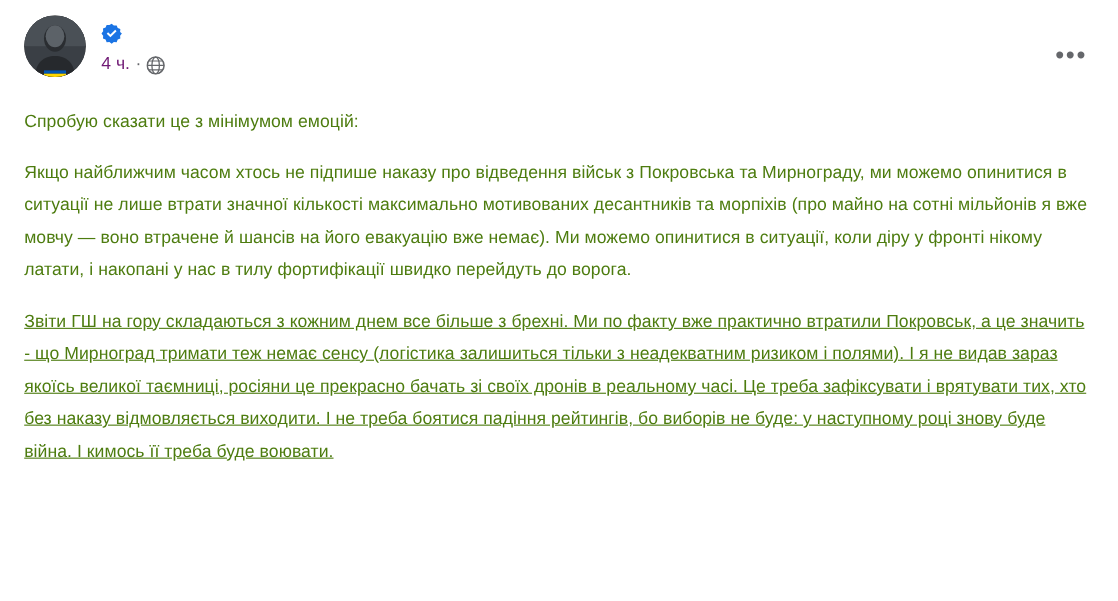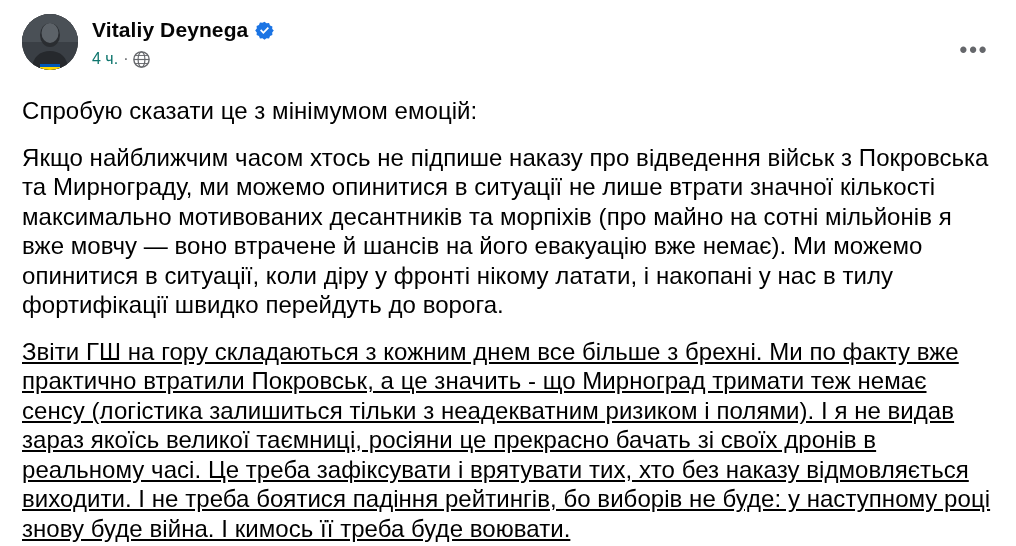--- a/index.html
+++ b/index.html
@@ -68,21 +68,21 @@
   }
   .meta-row {
     display: flex;
     align-items: center;
     gap: 5px;
     margin-top: 4px;
     height: 22px;
   }
   .meta-time {
     font-size: 16px;
-    color: #0f766e;
+    color: #701a75;
     line-height: 20px;
   }
   .meta-dot {
     font-size: 16px;
     color: #65676b;
     line-height: 20px;
   }
   .globe-icon {
     display: inline-block;
     width: 17px;
@@ -105,23 +105,23 @@
   }
   .more-btn .dots {
     color: #65676b;
     font-size: 22px;
     letter-spacing: 2px;
     line-height: 14px;
     font-weight: bold;
   }
   .post-body {
     margin-top: 10px;
-    font-size: 24px;
+    font-size: 16px;
     line-height: 29.5px;
-    color: #000000;
+    color: #4d7c0f;
     letter-spacing: 0.05px;
   }
   .post-body p {
     margin: 0 0 17px 0;
   }
   .post-body p:last-child {
     margin-bottom: 0;
     text-decoration: underline;
   }
 </style>
@@ -139,21 +139,20 @@
         <ellipse cx="28" cy="21" rx="10" ry="12" fill="#2a2d31"></ellipse>
         <ellipse cx="28" cy="19" rx="8.5" ry="10" fill="#5c6268"></ellipse>
         <path d="M10 56 C10 43 18 37 28 37 C38 37 46 43 46 56 Z" fill="#26292d"></path>
         <rect x="18" y="50" width="20" height="3" fill="#0057b7"></rect>
         <rect x="18" y="53" width="20" height="3" fill="#ffd700"></rect>
       </svg>
     </div>
 
     <div class="header-text">
       <div class="name-row">
-        <span class="author-name">Vitaliy Deynega</span>
         <span class="verified">
           <svg width="19" height="19" viewBox="0 0 20 20">
             <path d="M10 0.7l2.1 1.7 2.7-0.2 1 2.5 2.5 1-0.2 2.7L19.8 10l-1.7 2.1 0.2 2.7-2.5 1-1 2.5-2.7-0.2L10 19.8l-2.1-1.7-2.7 0.2-1-2.5-2.5-1 0.2-2.7L0.2 10l1.7-2.1L1.7 5.2l2.5-1 1-2.5 2.7 0.2z" fill="#1b74e4"></path>
             <path d="M5.3 10.1l1.3-1.3 2.2 2.2 4.6-4.6 1.3 1.3-5.9 5.9z" fill="#ffffff"></path>
           </svg>
         </span>
       </div>
       <div class="meta-row">
         <span class="meta-time">4 ч.</span>
         <span class="meta-dot">·</span>

